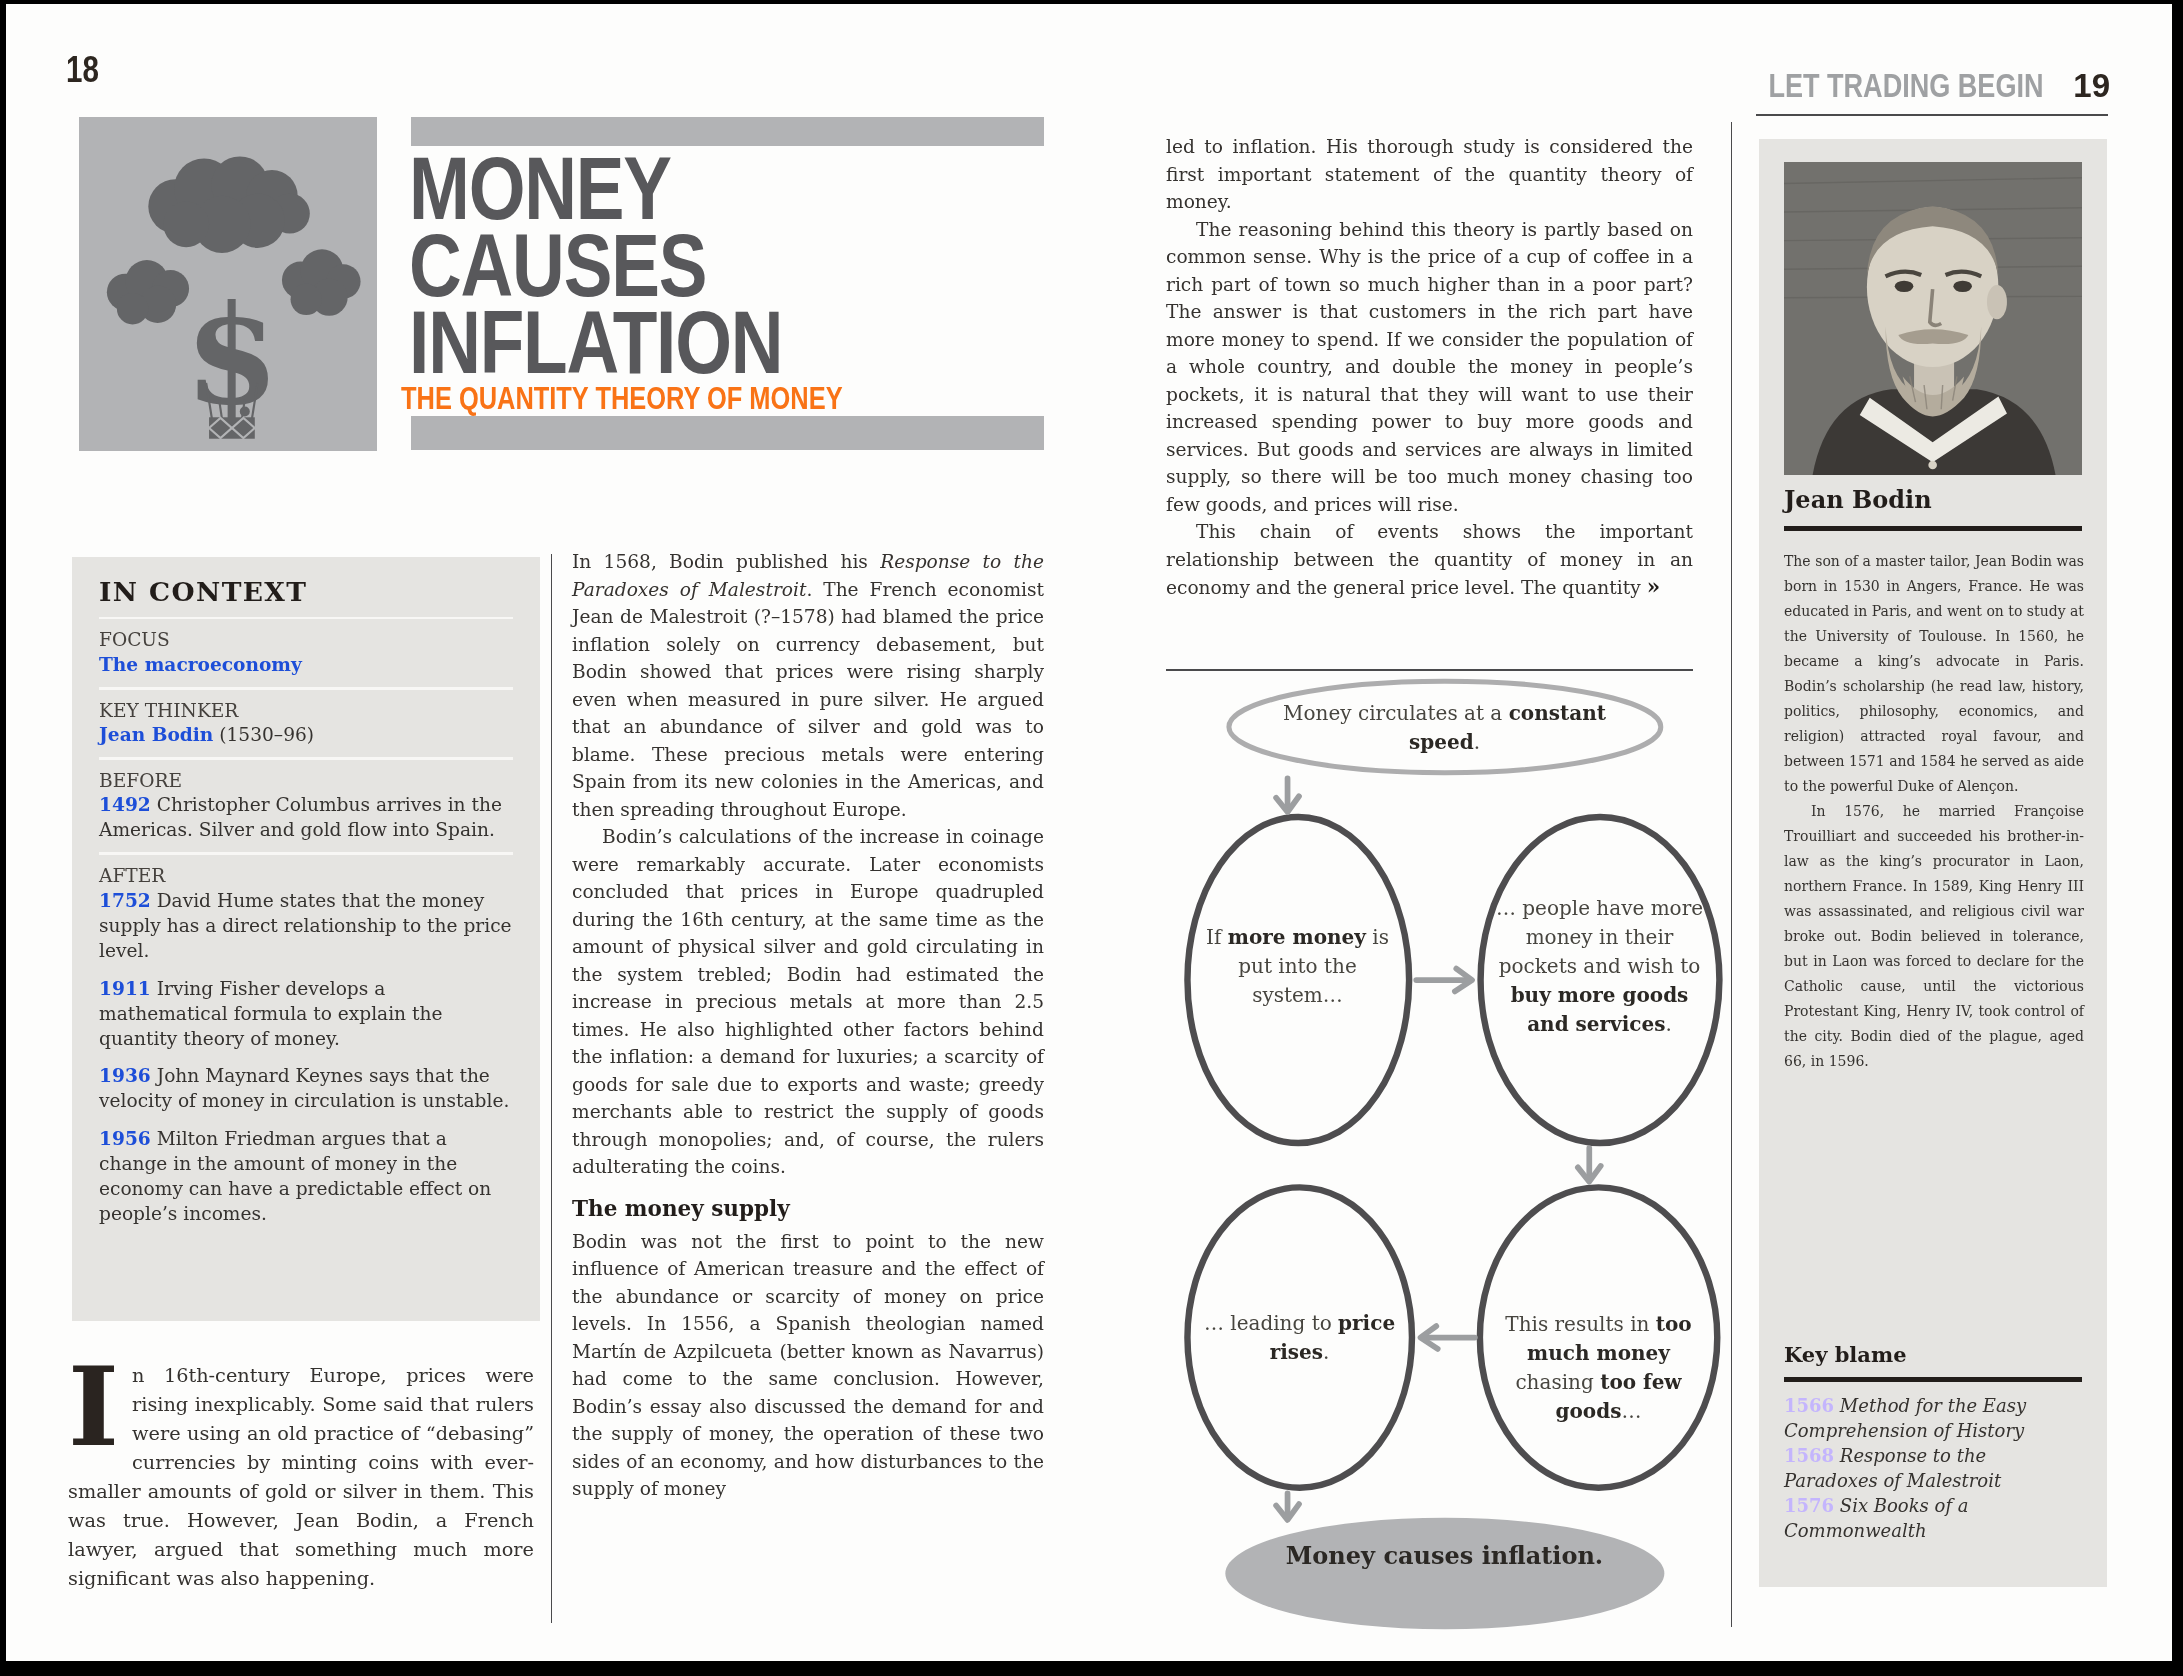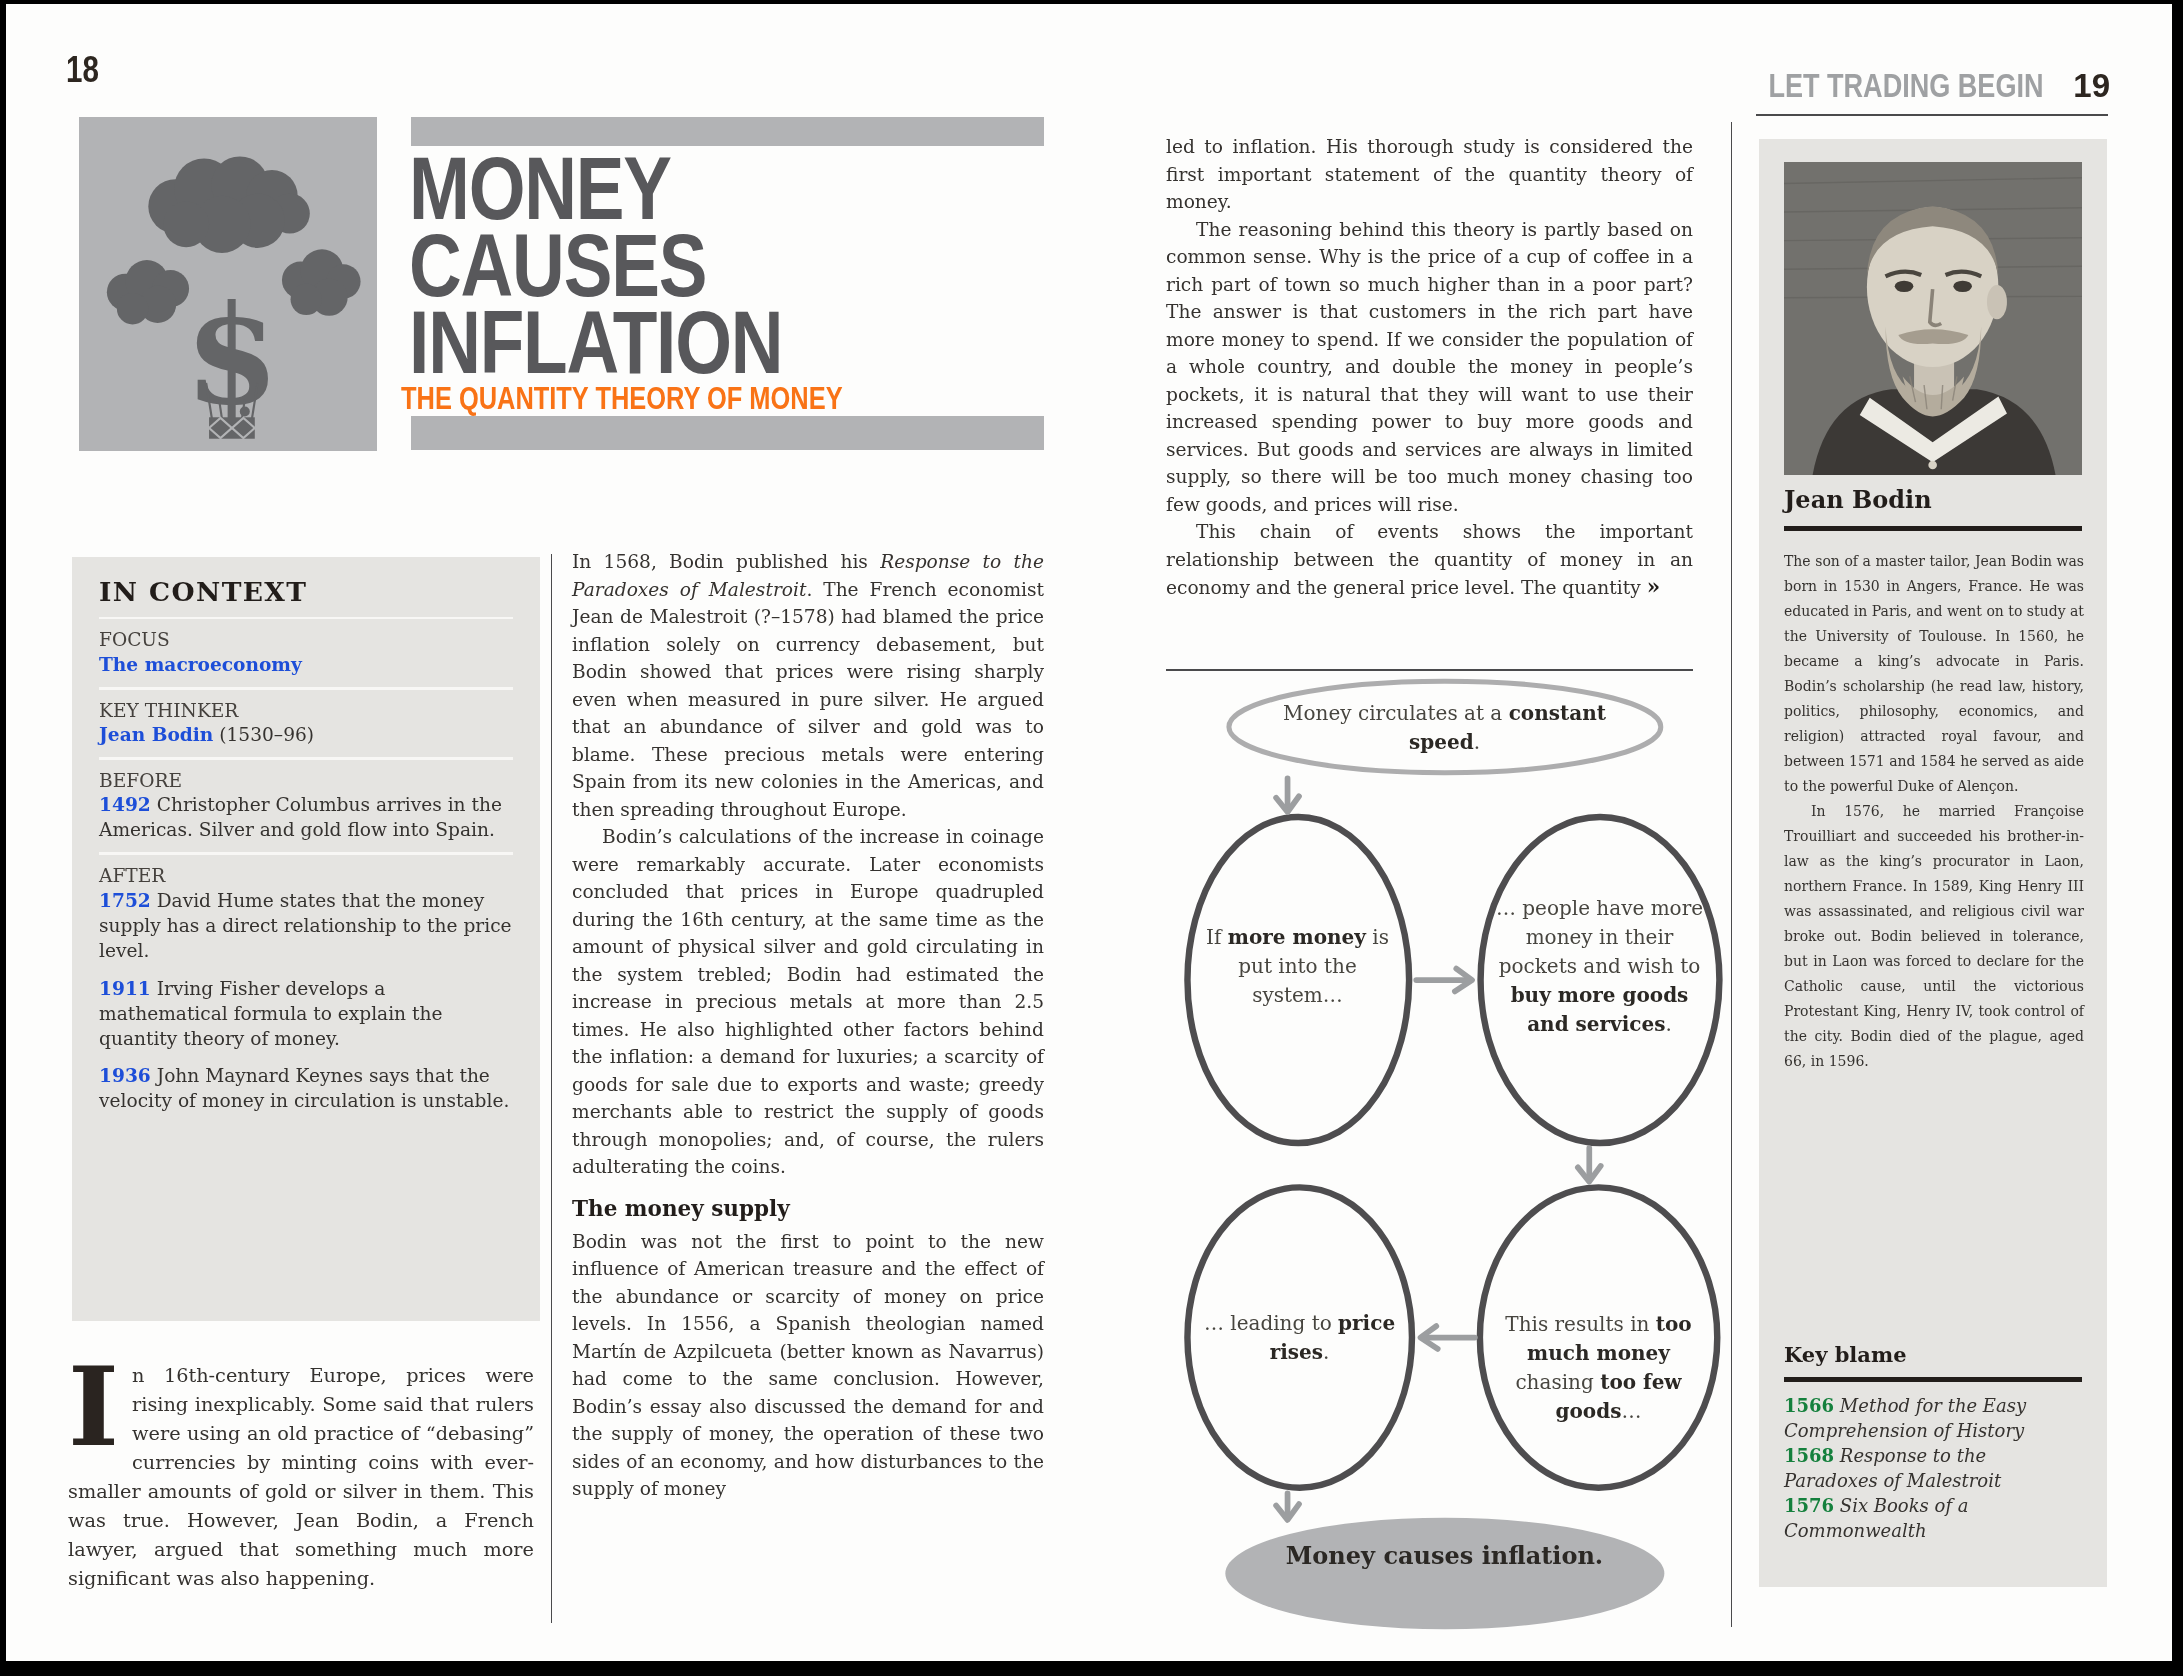--- a/index.html
+++ b/index.html
@@ -60,21 +60,21 @@
   
   .sidebar{left:1759px;top:139px;width:348px;height:1448px;background:#e5e4e1;}
   .portrait{left:1784px;top:162px;width:298px;height:313px;}
   .sb-name{left:1784px;top:485px;font-size:24px;}
   .sb-rule{left:1784px;top:526px;width:298px;height:5px;background:#221d1a;}
   .sb-bio{left:1784px;top:549px;width:300px;font-size:14px;line-height:25px;color:#35322f;}
   .sb-bio .indent{text-indent:27px;}
   .sb-works-h{left:1784px;top:1342px;font-size:21px;}
   .sb-rule2{left:1784px;top:1377px;width:298px;height:5px;background:#221d1a;}
   .sb-works{left:1784px;top:1393px;width:300px;font-size:18px;line-height:25px;color:#35322f;}
-  .sb-works strong{font-style:normal;color:#15803d;}
+  .sb-works strong{font-style:normal;color:#c4b5fd;}
   .sb-works em{font-style:italic;}
   .footer-bar{left:0;top:1661px;width:2183px;height:15.7px;background:#000;}
 </style>
 </head>
 <body>
 
 <div class="frame">
   <div class="page-bg"></div>
 
   <div class="abs pn-left cond">18</div>
@@ -144,20 +144,21 @@
     <div class="iclbl">BEFORE</div>
     <p><strong>1492</strong> Christopher Columbus arrives in the Americas. Silver and gold flow into Spain.</p>
     <div class="icrule"></div>
     <div class="iclbl">AFTER</div>
     <p><strong>1752</strong> David Hume states that the money supply has a direct relationship to the price level.</p>
     <div class="gap"></div>
     <p><strong>1911</strong> Irving Fisher develops a mathematical formula to explain the quantity theory of money.</p>
     <div class="gap"></div>
     <p><strong>1936</strong> John Maynard Keynes says that the velocity of money in circulation is unstable.</p>
     <div class="gap"></div>
+    <p><strong>1956</strong> Milton Friedman argues that a change in the amount of money in the economy can have a predictable effect on people’s incomes.</p>
   </div>
 
   <div class="abs intro just">
     <span class="dropcap">I</span><span>n 16th-century Europe, prices were rising inexplicably. Some said that rulers were using an old practice of “debasing” currencies by minting coins with ever-smaller amounts of gold or silver in them. This was true. However, Jean Bodin, a French lawyer, argued that something much more significant was also happening.</span>
   </div>
 
   <div class="abs vrule vrule-left"></div>
 
   <div class="abs col2">
     <p class="just">In 1568, Bodin published his <em>Response to the Paradoxes of Malestroit</em>. The French economist Jean de Malestroit (?–1578) had blamed the price inflation solely on currency debasement, but Bodin showed that prices were rising sharply even when measured in pure silver. He argued that an abundance of silver and gold was to blame. These precious metals were entering Spain from its new colonies in the Americas, and then spreading throughout Europe.</p>

